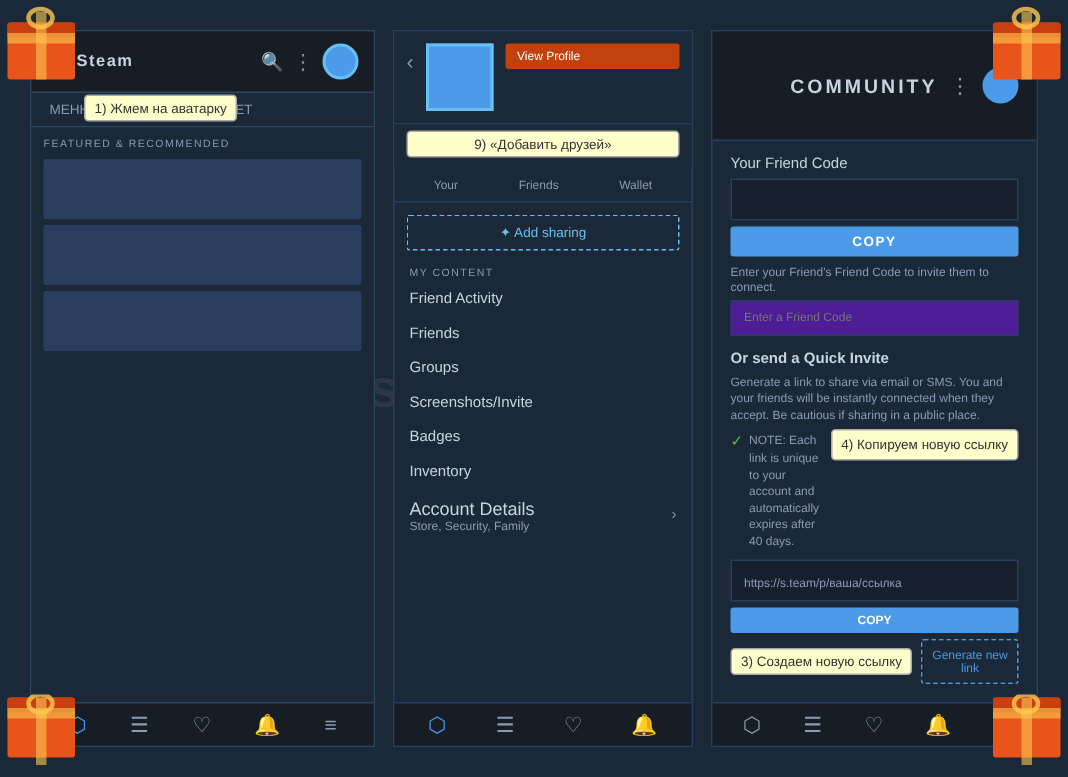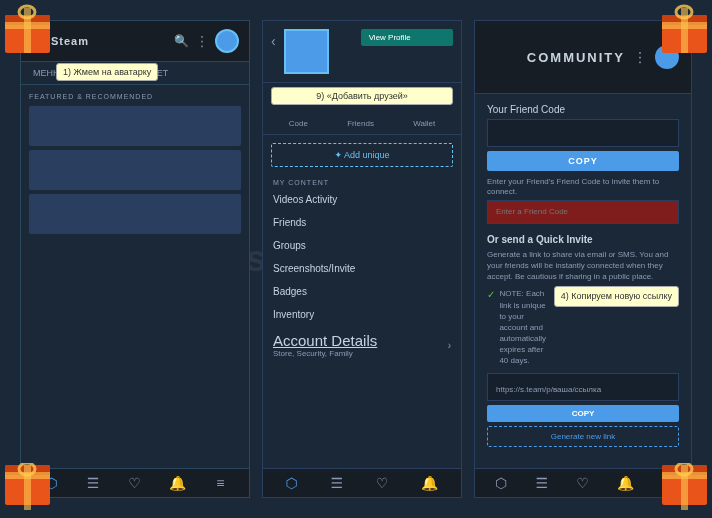--- a/index.html
+++ b/index.html
@@ -203,28 +203,27 @@
 
     .profile-avatar {
       width: 45px;
       height: 45px;
       background: #4c9be8;
       border: 2px solid #66c0f4;
       flex-shrink: 0;
     }
 
     .view-profile-btn {
-      background: #0f766e;
+      background: #c2410c;
       color: white;
       font-size: 8px;
       padding: 4px 8px;
       border-radius: 2px;
       cursor: pointer;
       white-space: nowrap;
-      margin-left: 24px;
     }
 
     .annotation-2 {
       background: #ffffcc;
       border: 1px solid #aaa;
       color: #333;
       font-size: 9px;
       padding: 3px 6px;
       border-radius: 3px;
       text-align: center;
@@ -379,21 +378,21 @@
       letter-spacing: 1px;
       width: 100%;
       padding: 5px;
       text-align: center;
       cursor: pointer;
       border-radius: 2px;
       margin-bottom: 4px;
     }
 
     .enter-code-input {
-      background: #7f1d1d;
+      background: #4c1d95;
       border: 1px solid #2a3f5f;
       width: 100%;
       height: 24px;
       color: #8b9bb4;
       font-size: 8px;
       padding: 4px 8px;
     }
 
     .divider-text {
       color: #8b9bb4;
@@ -636,35 +635,35 @@
       <span class="back-arrow">‹</span>
       <div class="profile-avatar"></div>
       <div style="flex:1; display:flex; flex-direction:column; gap:4px;">
         <div class="view-profile-btn">View Profile</div>
       </div>
     </div>
     <div style="padding: 4px 8px; background:#1b2838;">
       <div class="annotation-2">9) «Добавить друзей»</div>
     </div>
     <div class="profile-tabs">
-      <span class="profile-tab">Code</span>
+      <span class="profile-tab">Your</span>
       <span class="profile-tab">Friends</span>
       <span class="profile-tab">Wallet</span>
     </div>
-    <div class="add-friends-btn">✦ Add unique</div>
+    <div class="add-friends-btn">✦ Add sharing</div>
     <div class="my-content-label">MY CONTENT</div>
-    <div class="menu-item">Videos Activity</div>
+    <div class="menu-item">Friend Activity</div>
     <div class="menu-item">Friends</div>
     <div class="menu-item">Groups</div>
     <div class="menu-item">Screenshots/Invite</div>
     <div class="menu-item">Badges</div>
     <div class="menu-item">Inventory</div>
     <div class="menu-item-with-arrow">
       <div>
-        <div style="color:#c6d4df; font-size:15px;text-decoration:underline;">Account Details</div>
+        <div style="color:#c6d4df; font-size:12px;">Account Details</div>
         <div style="color:#8b9bb4; font-size:8px;">Store, Security, Family</div>
       </div>
       <span class="menu-arrow">›</span>
     </div>
     <div class="middle-bottom-nav">
       <span style="color:#4c9be8; font-size:14px;">⬡</span>
       <span style="color:#8b9bb4; font-size:14px;">☰</span>
       <span style="color:#8b9bb4; font-size:14px;">♡</span>
       <span style="color:#8b9bb4; font-size:14px;">🔔</span>
     </div>
@@ -696,20 +695,21 @@
 
           <div class="annotation-4" style="position:static; margin-left:auto; margin-top:-2px;">4) Копируем новую ссылку</div>
         </div>
 
         <div style="background:#16202d; border:1px solid #2a3f5f; padding:4px 8px; margin-bottom:4px;">
           <span style="color:#8b9bb4; font-size:8px;">https://s.team/p/ваша/ссылка</span>
         </div>
         <div class="copy-btn-small">COPY</div>
 
         <div style="display:flex; align-items:center; gap:6px; position:relative;">
+          <div class="annotation-3">3) Создаем новую ссылку</div>
           <div class="generate-link-btn">Generate new link</div>
         </div>
       </div>
     </div>
     <div class="community-bottom-nav">
       <span style="color:#8b9bb4; font-size:14px;">⬡</span>
       <span style="color:#8b9bb4; font-size:14px;">☰</span>
       <span style="color:#8b9bb4; font-size:14px;">♡</span>
       <span style="color:#8b9bb4; font-size:14px;">🔔</span>
       <span style="color:#8b9bb4; font-size:14px;">≡</span>

